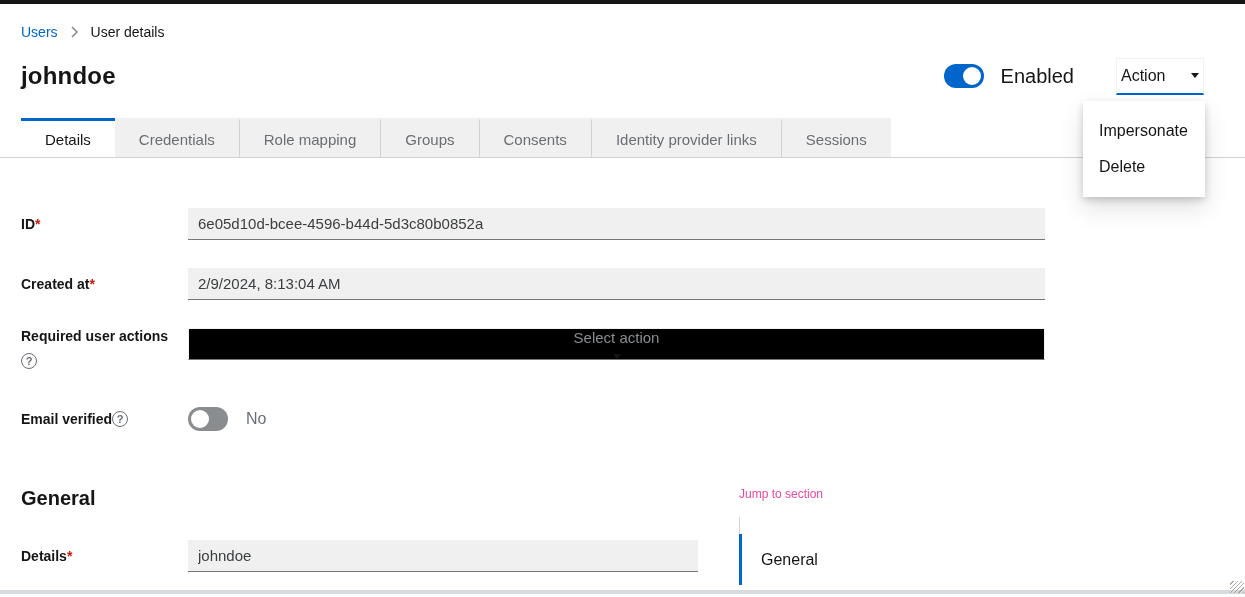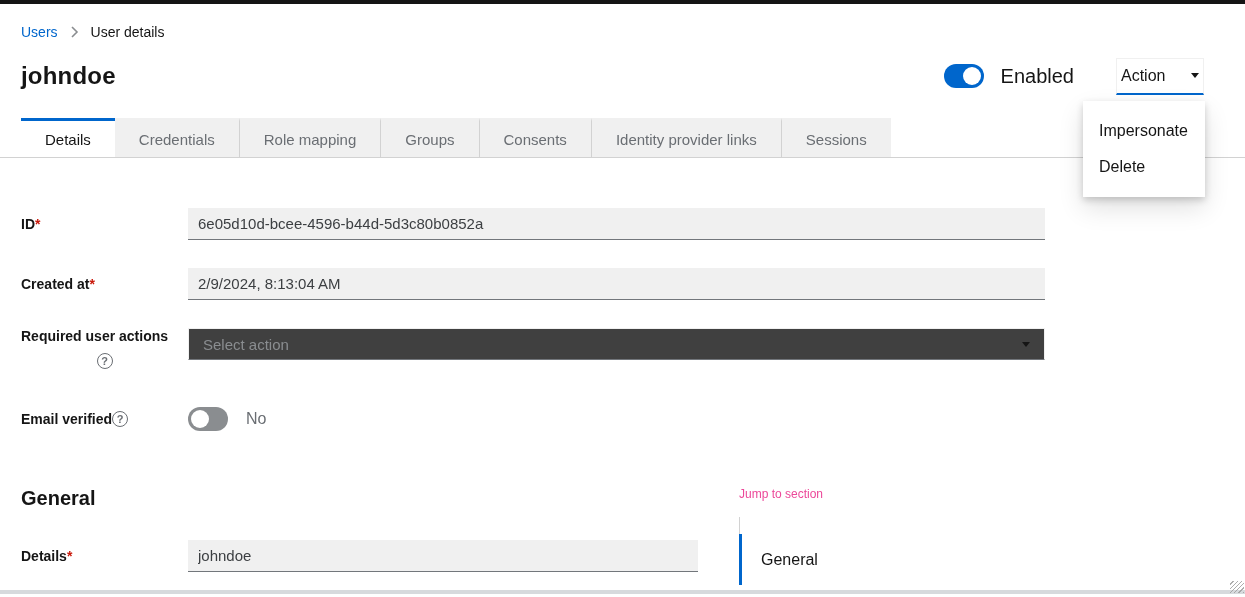--- a/index.html
+++ b/index.html
@@ -56,43 +56,43 @@
     height: 39px; display: flex; align-items: center; padding: 0 24px;
     font-size: 15px; color: #6a6e73; background: #f0f0f0; cursor: pointer;
     border-top: 3px solid transparent; white-space: nowrap;
   }
   .tab:not(.active) + .tab:not(.active) { border-left: 1px solid #d2d2d2; }
   .tab.active { background: #fff; color: #151515; border-top: 3px solid #0066cc; }
 
   
   .form { margin-top: 50px; }
   .form-row { display: flex; align-items: center; margin-bottom: 28px; }
-  .form-row.align-top { align-items: flex-start; text-align: center; }
+  .form-row.align-top { align-items: flex-start; }
   .form-label { width: 167px; flex: none; font-size: 14px; font-weight: 600; display: flex; align-items: center; gap: 0; }
   .label-stack { width: 167px; flex: none; }
   .label-stack .form-label { width: auto; }
   .req { color: #c9190b; font-weight: 600; }
   .help-icon {
     width: 16px; height: 16px; border: 1px solid #6a6e73; border-radius: 50%;
     color: #6a6e73; font-size: 11px; font-weight: 700;
     display: inline-flex; align-items: center; justify-content: center;
     cursor: pointer; flex: none;
   }
   .label-stack .help-icon { margin-top: 9px; }
   .form-field { width: 857px; flex: none; }
   .text-input {
     width: 100%; height: 32px; background: #f0f0f0;
     border: none; border-bottom: 1px solid #72767b;
     padding: 0 10px; font-family: inherit; font-size: 15px; color: #3c3f42;
   }
   .select-box {
-    height: 32px; background: #404040;
+    height: 32px; background: #000000;
     border: 1px solid #f0f0f0; border-bottom: 1px solid #72767b;
     display: flex; align-items: center; justify-content: space-between;
-    padding: 0 14px; cursor: pointer;
+    padding: 0 14px; cursor: pointer; flex-direction: column;
   }
   .select-placeholder { font-size: 15px; color: #8a8d90; }
   .row-email { margin-bottom: 0; }
   .toggle-value { font-size: 16px; color: #6a6e73; margin-left: 18px; }
 
   
   .general-section { display: flex; margin-top: 56px; }
   .general-left { width: 718px; flex: none; }
   .section-heading { font-size: 20px; font-weight: 600; margin-bottom: 30px; }
   .form-field-sm { width: 510px; flex: none; }

